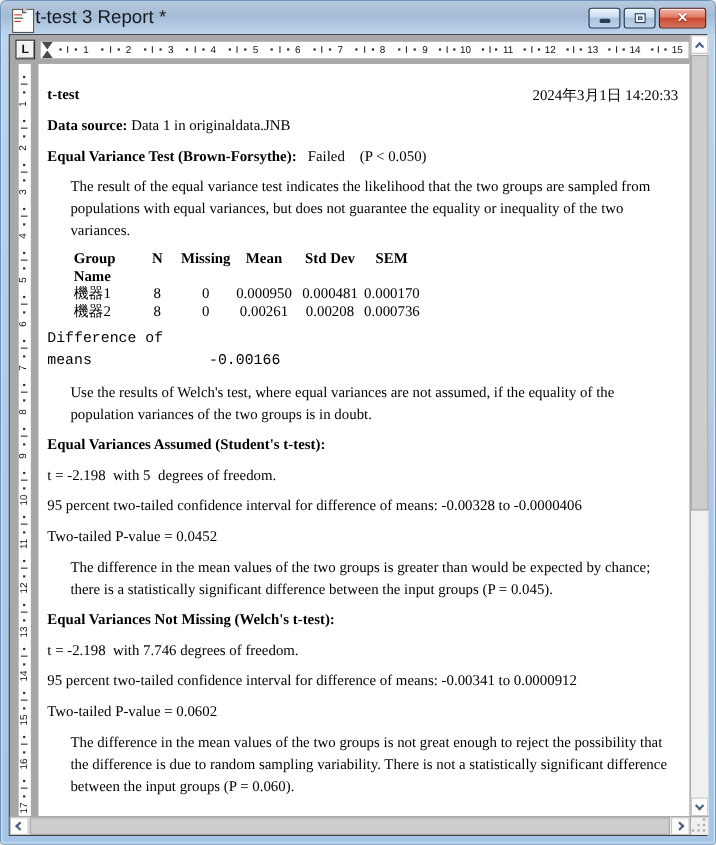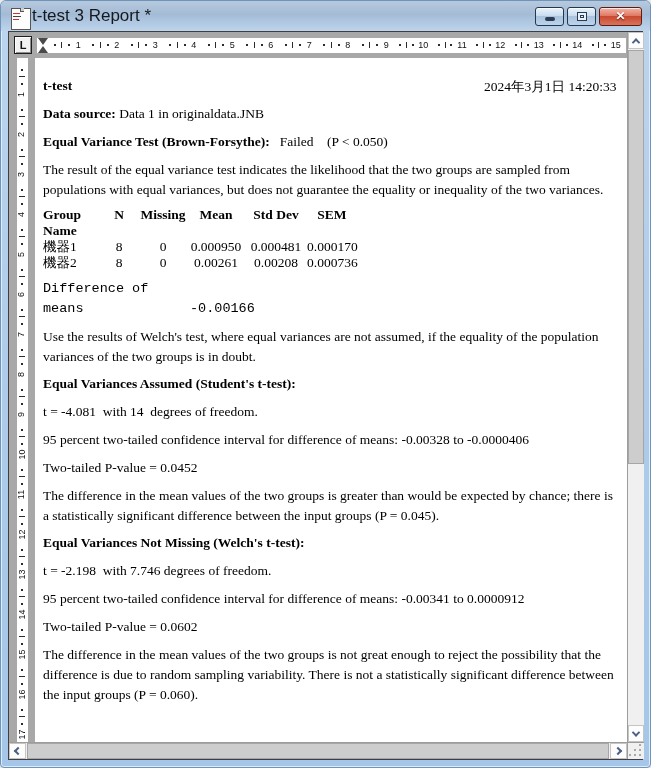--- a/index.html
+++ b/index.html
@@ -76,25 +76,25 @@
   .vgutter { width:26px; flex:none; display:flex; justify-content:center; background:#a8a8a8; }
   .vruler { width:11px; background:#fff; display:flex; flex-direction:column; align-items:center; padding-top:6px; overflow:hidden; }
   .vcell { height:40px; flex:none; display:flex; flex-direction:column; align-items:center; justify-content:space-evenly; width:100%; }
   .vcell .dot { width:2px; height:2px; background:#2b2b2b; }
   .vcell .dash { width:6px; height:1px; background:#2b2b2b; }
   .vcell .num { font-size:9px; color:#111; line-height:1; transform:rotate(-90deg); }
 
   .page { flex:1 1 auto; background:#fff; padding:20px 10px 0 8px; overflow:hidden;
           font-family:"Liberation Serif", serif; font-size:13.5px; color:#000; }
   .line { line-height:20px; margin-bottom:8px; white-space:pre-wrap; }
-  .para { line-height:20px; margin-bottom:7px; max-width:580px; white-space:pre-wrap; }
+  .para { line-height:20px; margin-bottom:7px; max-width:580px; white-space:pre-wrap;margin-left:21px; }
   .b { font-weight:bold; }
   .report-head { display:flex; justify-content:space-between; align-items:flex-start; margin-bottom:8px; max-width:580px; }
 
-  .stats-table { margin-bottom:8px; }
+  .stats-table { margin-bottom:8px;margin-left:24px; }
   .trow { display:grid; grid-template-columns:56px 40px 48px 58px 62px 50px; line-height:16px; }
   .tcell { text-align:center; }
   .tcell.c0 { text-align:left; }
   .thead .tcell { font-weight:bold; }
 
   .diff-line { line-height:20px; margin-bottom:8px;font-family:Liberation Mono, monospace; }
   .diff-line .lbl { display:inline-block; width:147px; }
 
   
   .vscroll { grid-column:2; grid-row:1 / span 2; background:#f0f0f0; border-left:1px solid #9c9c9c; position:relative; }
@@ -403,21 +403,21 @@
             </div>
         </div>
 
         <div class="diff-line">
           <span class="lbl">Difference of means</span><span>-0.00166</span>
         </div>
 
         <div class="para">Use the results of Welch's test, where equal variances are not assumed, if the equality of the population variances of the two groups is in doubt.</div>
 
         <div class="line b">Equal Variances Assumed (Student's t-test):</div>
-        <div class="line">t = -4.081  with 14  degrees of freedom.</div>
+        <div class="line">t = -2.198  with 5  degrees of freedom.</div>
         <div class="line">95 percent two-tailed confidence interval for difference of means: -0.00328 to -0.0000406</div>
         <div class="line">Two-tailed P-value = 0.0452</div>
         <div class="para">The difference in the mean values of the two groups is greater than would be expected by chance; there is a statistically significant difference between the input groups (P = 0.045).</div>
 
         <div class="line b">Equal Variances Not Missing (Welch's t-test):</div>
         <div class="line">t = -2.198  with 7.746 degrees of freedom.</div>
         <div class="line">95 percent two-tailed confidence interval for difference of means: -0.00341 to 0.0000912</div>
         <div class="line">Two-tailed P-value = 0.0602</div>
         <div class="para">The difference in the mean values of the two groups is not great enough to reject the possibility that the difference is due to random sampling variability. There is not a statistically significant difference between the input groups (P = 0.060).</div>
 

